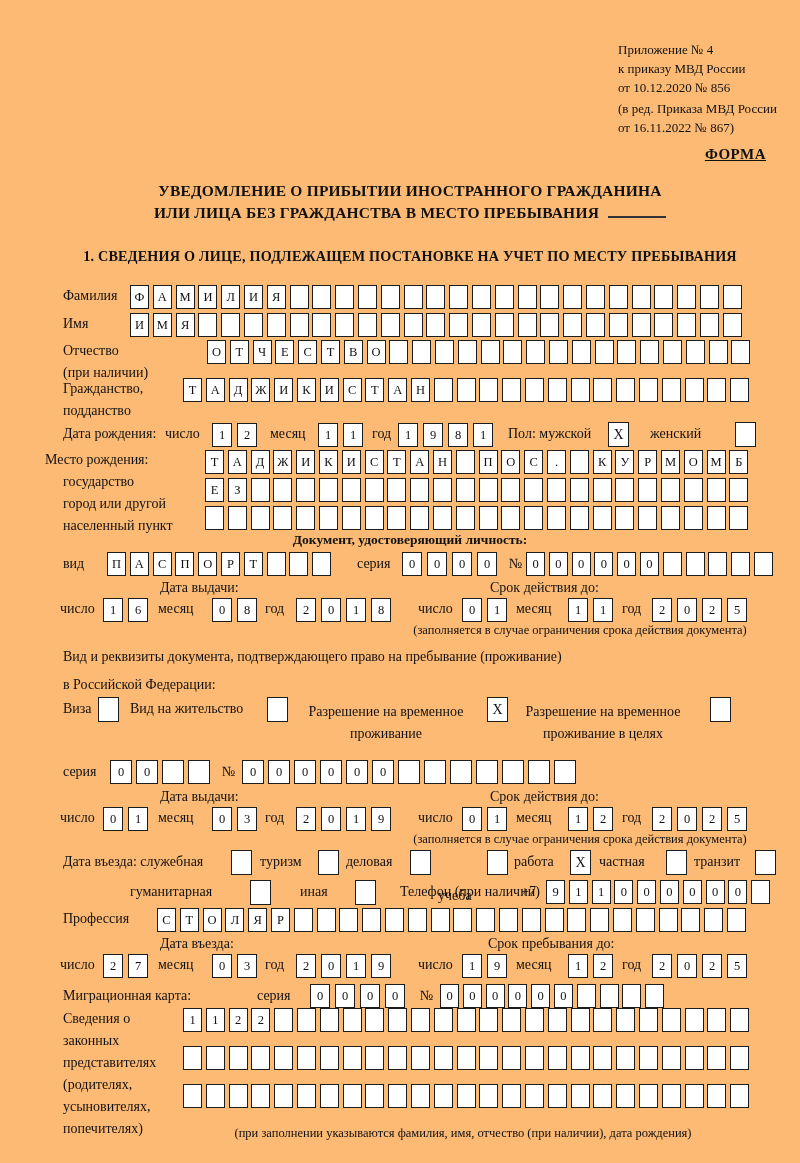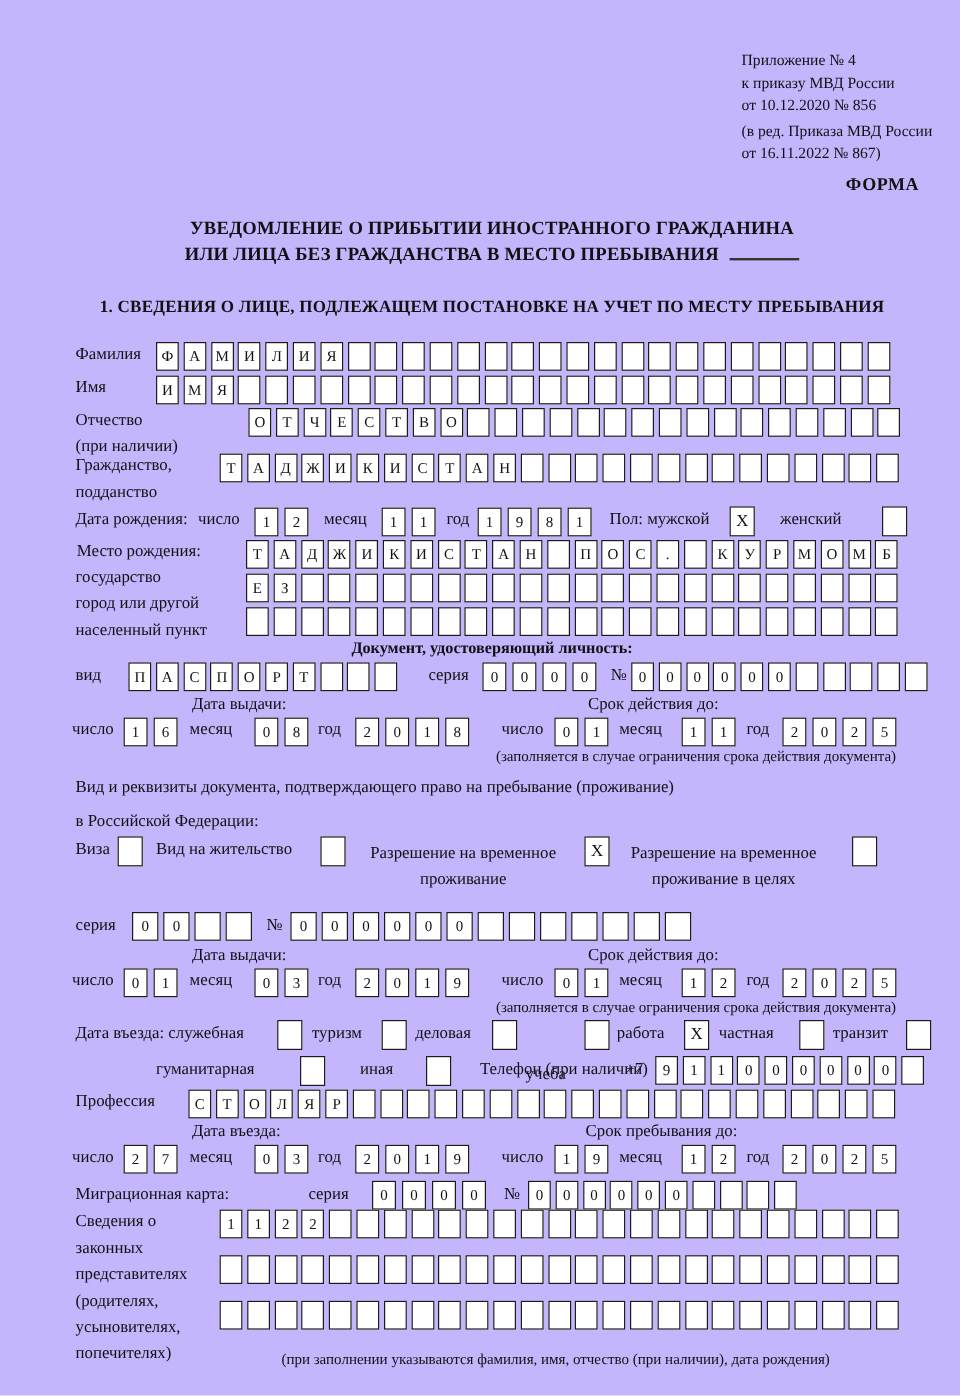--- a/index.html
+++ b/index.html
@@ -1,18 +1,18 @@
 <!DOCTYPE html>
 <html><head>
 <meta charset="utf-8">
 <style>
   html,body { margin:0; padding:0; background:#fff; }
   .page {
     position:relative; width:800px; height:1163px; margin:0 auto;
-    background:#c4b5fd; color:#111;
+    background:#fdba74; color:#111;
     font-family:"Liberation Serif", serif;
     overflow:hidden;
   }
   .abs { position:absolute; }
   .lbl { font-size:14px; white-space:nowrap; }
   .small { font-size:12.5px; }
   .b { font-weight:bold; }
   .center { text-align:center; }
   .cells { display:flex; }
   .cell {
@@ -36,21 +36,21 @@
 
   <div class="abs hdr" style="left:618px;top:40px;">
     <div>Приложение № 4</div>
     <div>к приказу МВД России</div>
     <div>от 10.12.2020 № 856</div>
   </div>
   <div class="abs hdr" style="left:618px;top:99px;">
     <div>(в ред. Приказа МВД России</div>
     <div>от 16.11.2022 № 867)</div>
   </div>
-  <div class="abs b" style="left:618px;top:146px;width:148px;text-align:right;font-size:15px;letter-spacing:.5px;">ФОРМА</div>
+  <div class="abs b" style="left:618px;top:146px;width:148px;text-align:right;font-size:15px;letter-spacing:.5px;text-decoration:underline;">ФОРМА</div>
 
   <div class="abs title center" style="left:40px;top:182px;width:740px;">УВЕДОМЛЕНИЕ О ПРИБЫТИИ ИНОСТРАННОГО ГРАЖДАНИНА</div>
   <div class="abs title center" style="left:40px;top:204px;width:740px;">
     <span>ИЛИ ЛИЦА БЕЗ ГРАЖДАНСТВА В МЕСТО ПРЕБЫВАНИЯ</span><span class="blank-line"></span>
   </div>
 
   <div class="abs sec center" style="left:22px;top:248px;width:776px;">1. СВЕДЕНИЯ О ЛИЦЕ, ПОДЛЕЖАЩЕМ ПОСТАНОВКЕ НА УЧЕТ ПО МЕСТУ ПРЕБЫВАНИЯ</div>
 
   <span class="abs lbl" style="left:63px;top:288px;">Фамилия</span>
   <div class="abs cells" style="left:130px;top:285px;">
@@ -193,21 +193,21 @@
     </div>
   <span class="abs lbl" style="left:508px;top:426px;">Пол: мужской</span>
   <div class="abs cells cb" style="left:608px;top:422px;">
       <span class="cell">X</span>
     </div>
   <span class="abs lbl" style="left:650px;top:426px;">женский</span>
   <div class="abs cells cb" style="left:735px;top:422px;">
       <span class="cell"></span>
     </div>
 
-  <span class="abs lbl" style="left:64px;top:452px;">Место рождения:</span>
+  <span class="abs lbl" style="left:45px;top:452px;">Место рождения:</span>
   <span class="abs lbl" style="left:63px;top:474px;">государство</span>
   <span class="abs lbl" style="left:63px;top:496px;">город или другой</span>
   <span class="abs lbl" style="left:63px;top:518px;">населенный пункт</span>
   <div class="abs cells" style="left:205px;top:450px;">
       <span class="cell">Т</span>
       <span class="cell">А</span>
       <span class="cell">Д</span>
       <span class="cell">Ж</span>
       <span class="cell">И</span>
       <span class="cell">К</span>

